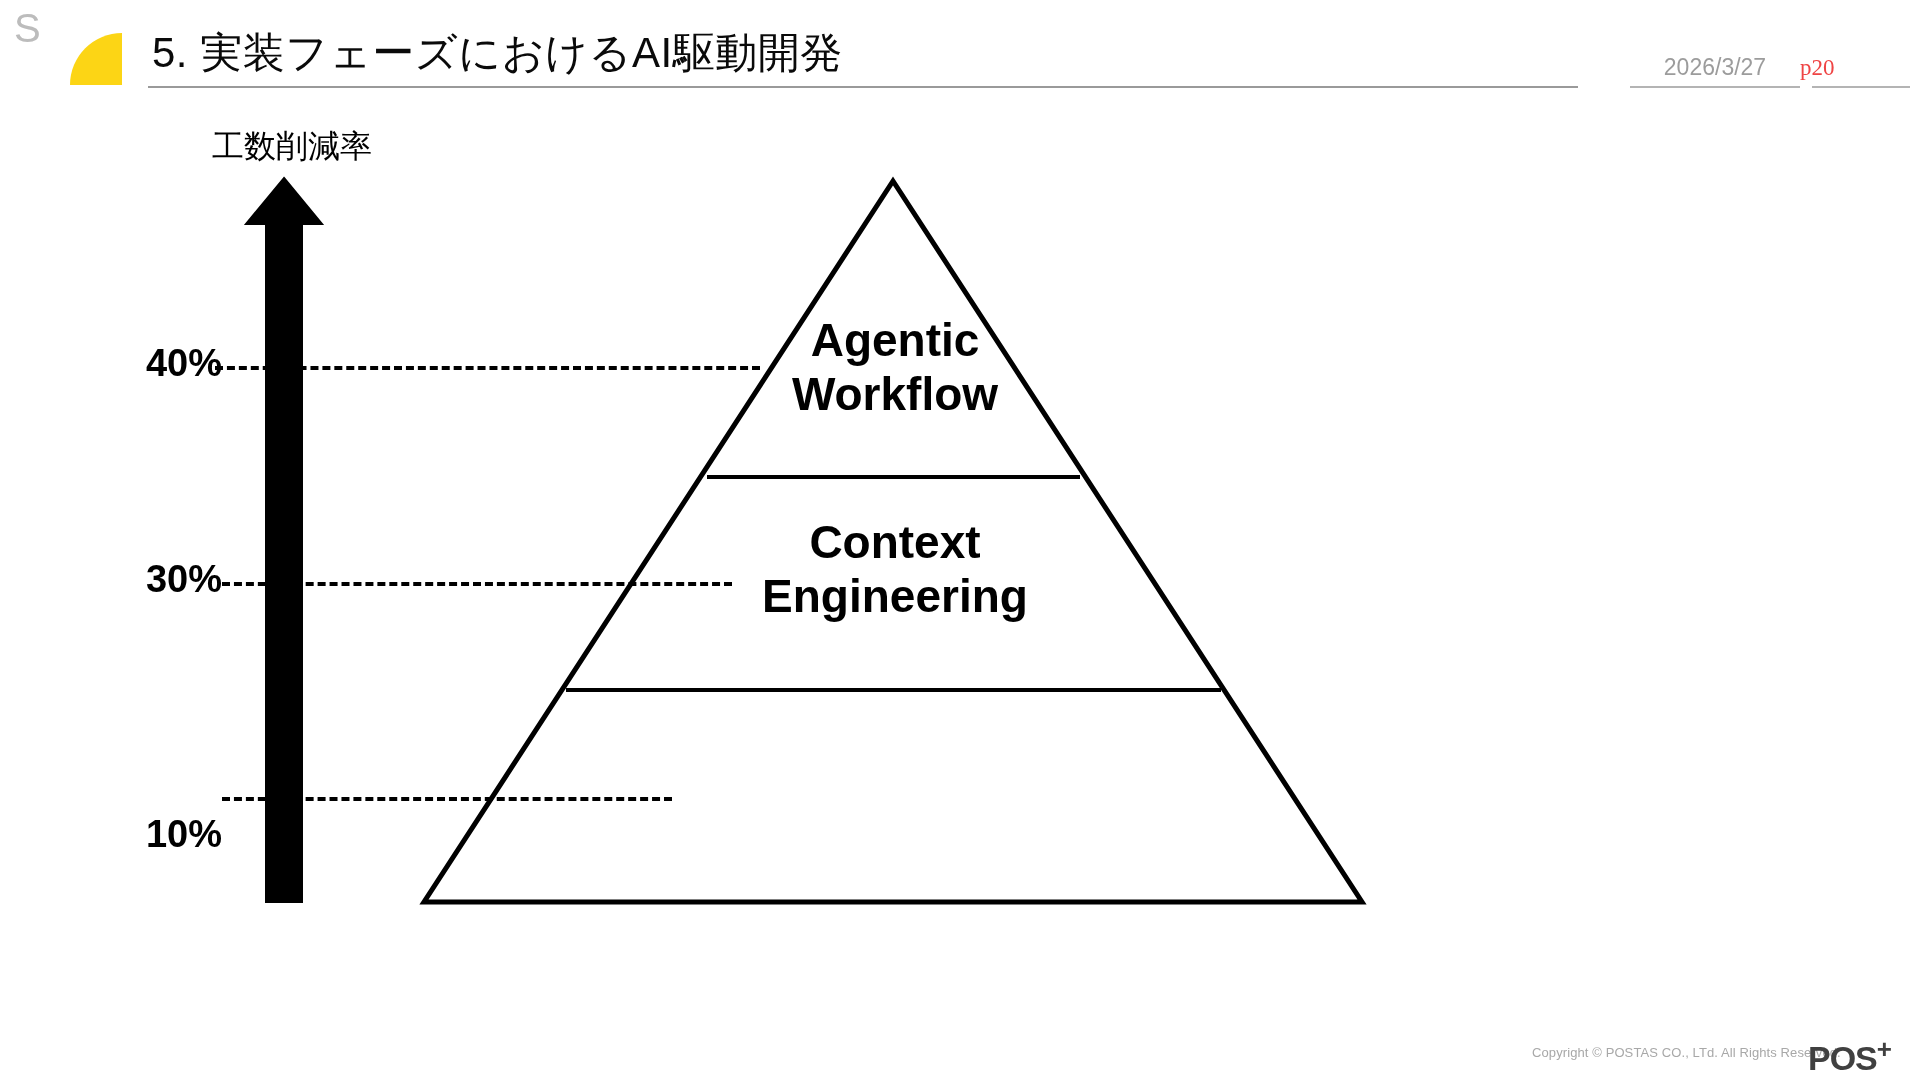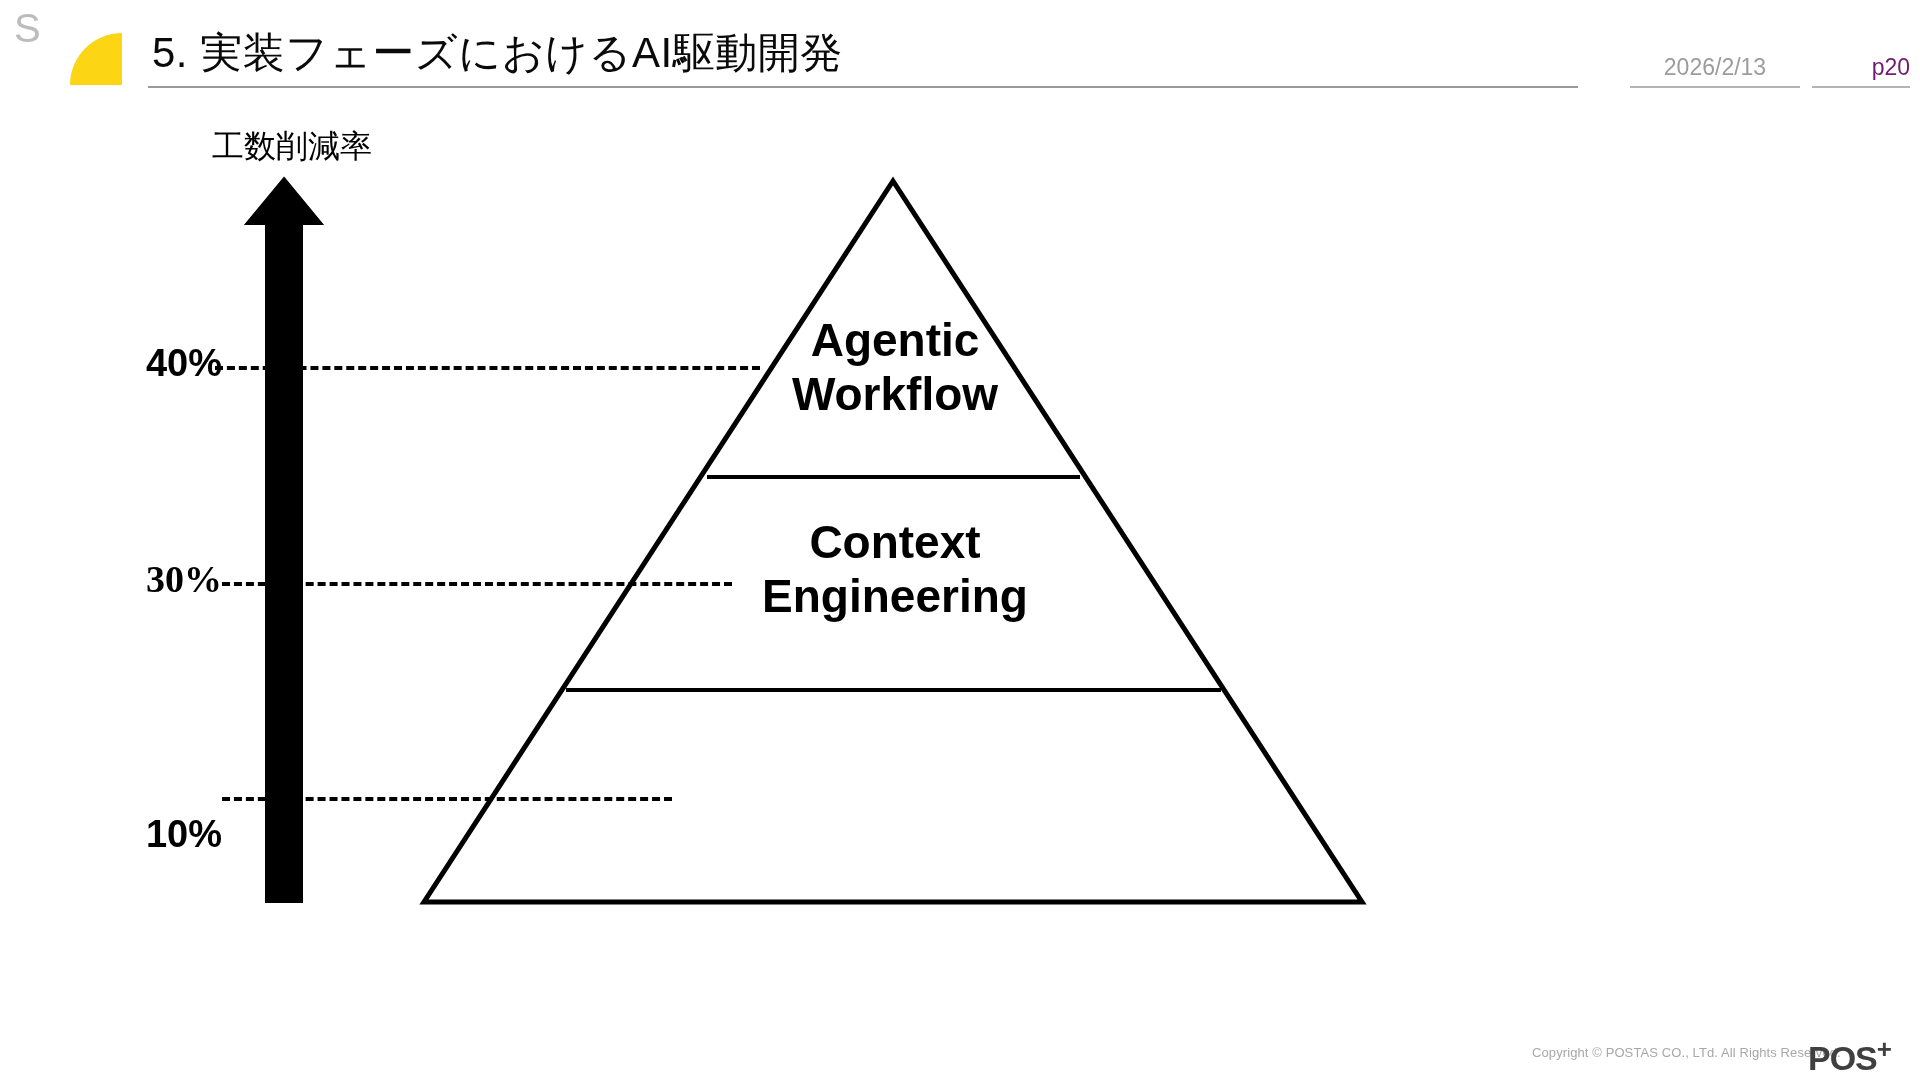--- a/index.html
+++ b/index.html
@@ -74,24 +74,25 @@
     top: 86px;
     width: 170px;
     height: 2px;
     background: #b4b4b4;
   }
   .meta-page {
     position: absolute;
     left: 1800px;
     top: 56px;
     width: 110px;
-    text-align: right;
+    text-align: left;
     font-size: 23px;
-    color: #701a75;
-    line-height: 1;
+    color: #ef4444;
+    line-height: 1;
+    font-family: Liberation Serif, serif;
   }
   .meta-page-rule {
     position: absolute;
     left: 1812px;
     top: 86px;
     width: 98px;
     height: 2px;
     background: #b4b4b4;
   }
 
@@ -115,21 +116,21 @@
   .tick-label {
     position: absolute;
     font-size: 38px;
     font-weight: bold;
     color: #000000;
     line-height: 1;
     text-align: right;
     width: 130px;
   }
   .tick-40 { left: 92px; top: 344px; }
-  .tick-30 { left: 92px; top: 560px; font-family: Liberation Serif, serif; }
+  .tick-30 { left: 92px; top: 560px; }
   .tick-10 { left: 92px; top: 775px; margin-top: 40px; }
 
   .gridline {
     position: absolute;
     height: 0;
     border-top: 4px dashed #000000;
   }
   .grid-40 { left: 215px; top: 366px; width: 545px; }
   .grid-30 { left: 222px; top: 582px; width: 510px; }
   .grid-10 { left: 222px; top: 797px; width: 450px; }
@@ -191,21 +192,21 @@
 </style>
 </head>
 <body>
 
 <div id="slide">
 
   <div class="corner-letter">S</div>
   <div class="title-marker"></div>
   <div class="title-text">5. 実装フェーズにおけるAI駆動開発</div>
   <div class="title-rule"></div>
-  <div class="meta-date">2026/2/13</div>
+  <div class="meta-date">2026/3/27</div>
   <div class="meta-date-rule"></div>
   <div class="meta-page">p20</div>
   <div class="meta-page-rule"></div>
 
   <div class="chart">
 
     <div class="axis-caption">工数削減率</div>
 
     <svg width="1920" height="1000" viewBox="0 0 1920 1000" style="position:absolute; left:0; top:0;">
 

